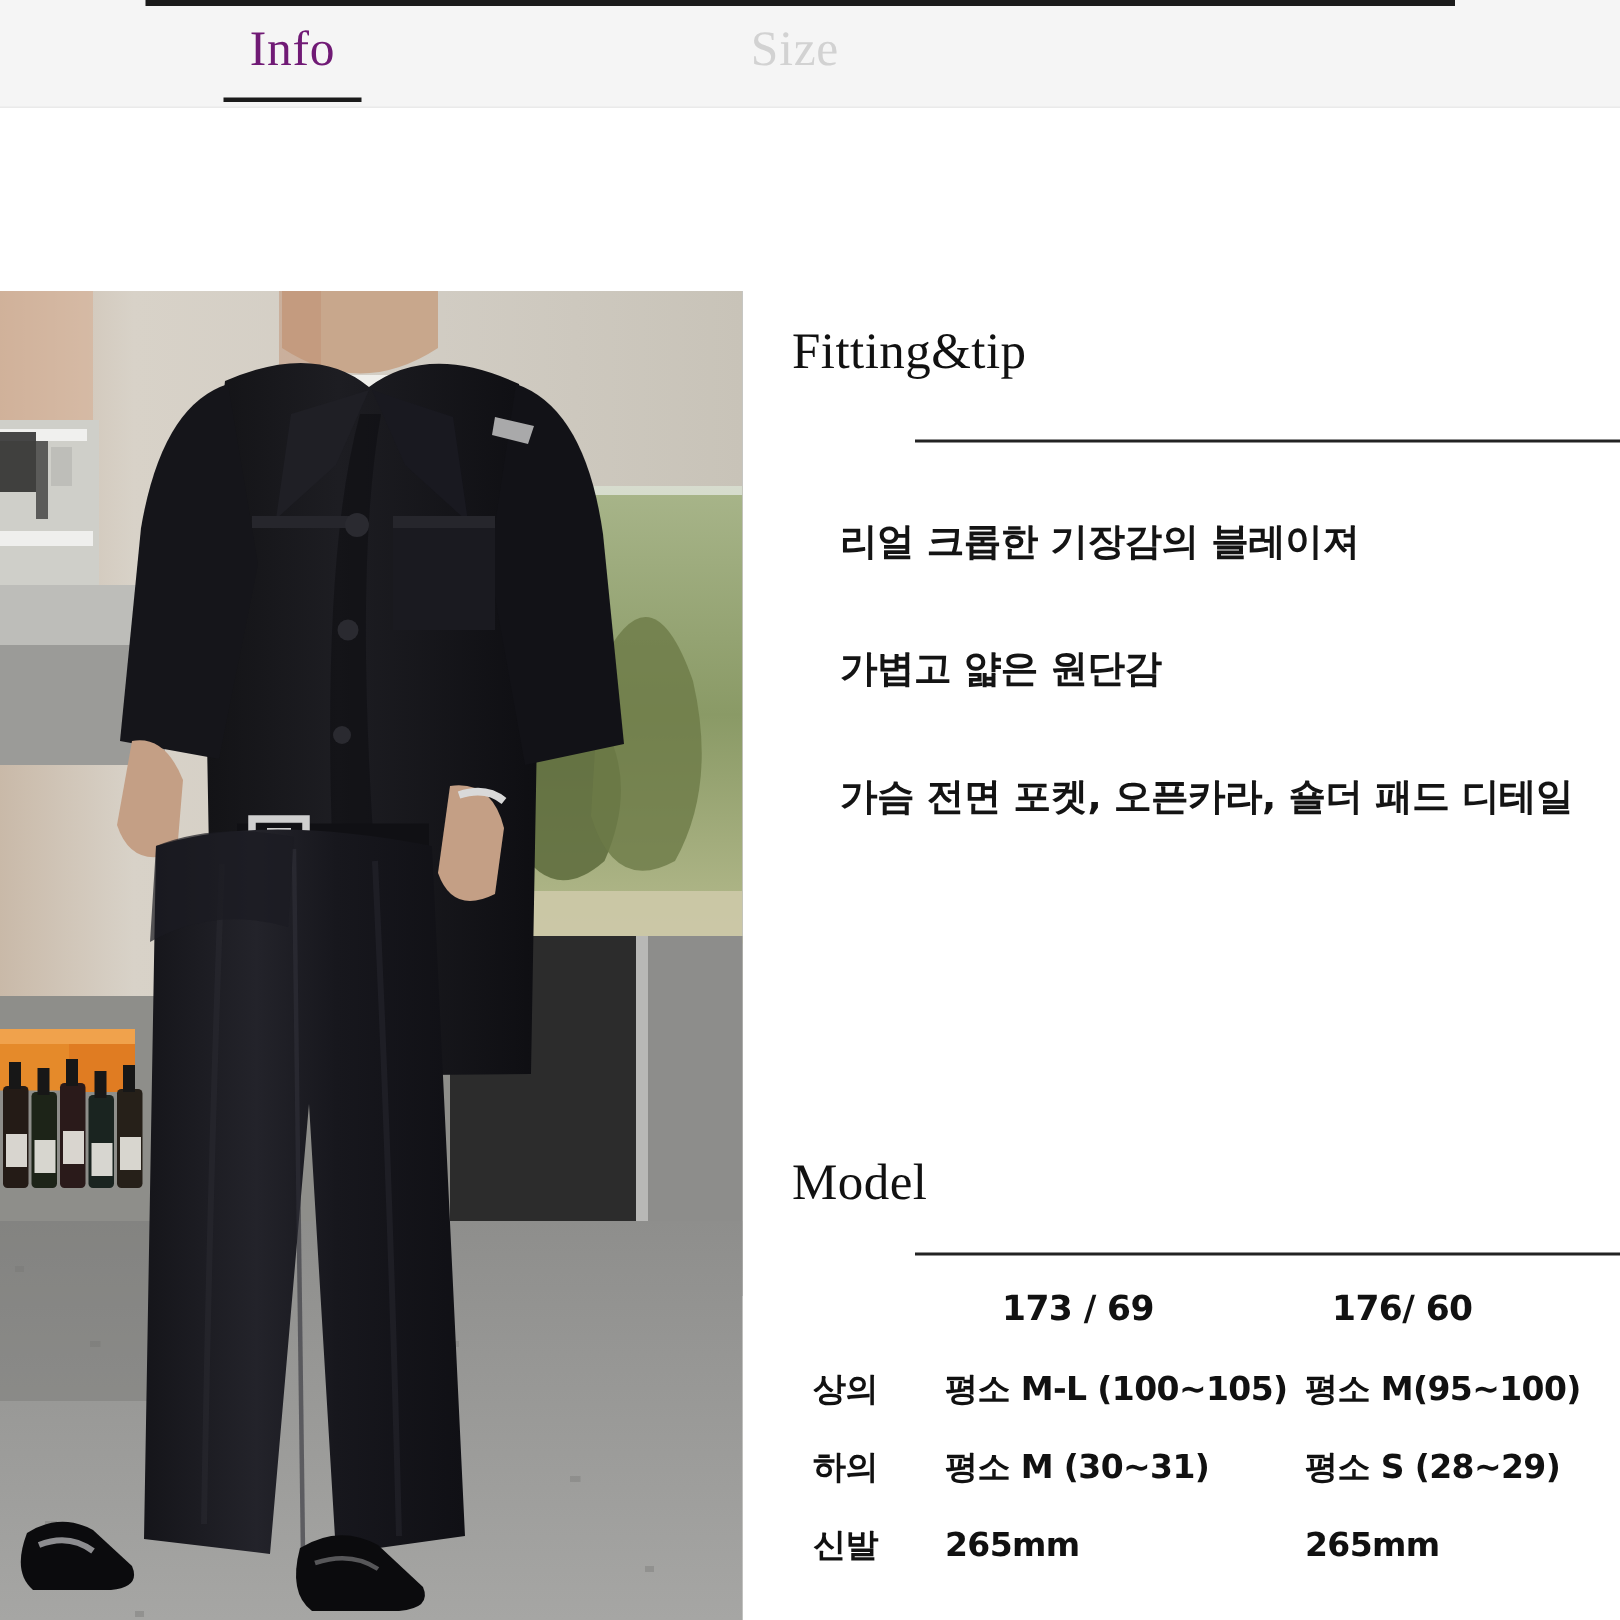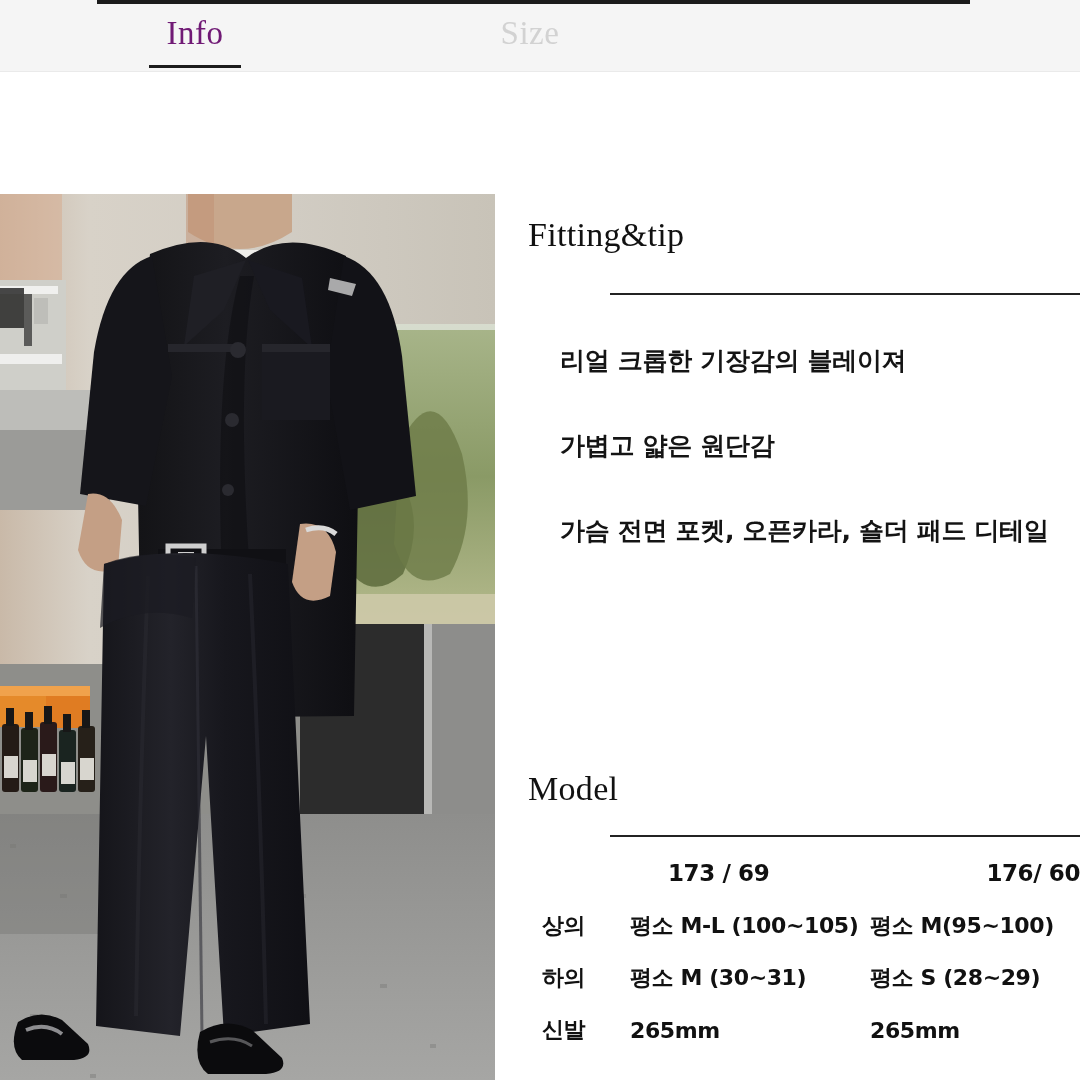--- a/index.html
+++ b/index.html
@@ -141,21 +141,21 @@
   .model-table .c-a { width: 240px; }
   .model-table .c-b { width: 210px; }
   .model-table thead th.c-label { font-size: 0; }
   .model-table thead th.c-a,
   .model-table thead th.c-b {
     font-size: 23px;
     font-weight: 700;
     padding-bottom: 14px;
   }
   .model-table thead th.c-a { padding-left: 38px; }
-  .model-table thead th.c-b { padding-left: 18px; text-align: right; }
+  .model-table thead th.c-b { padding-left: 18px; }
 </style>
 </head>
 <body>
 
 <div class="page">
 
   <div class="tabbar">
     <div class="tabbar-topline"></div>
     <div class="tabs">
 

